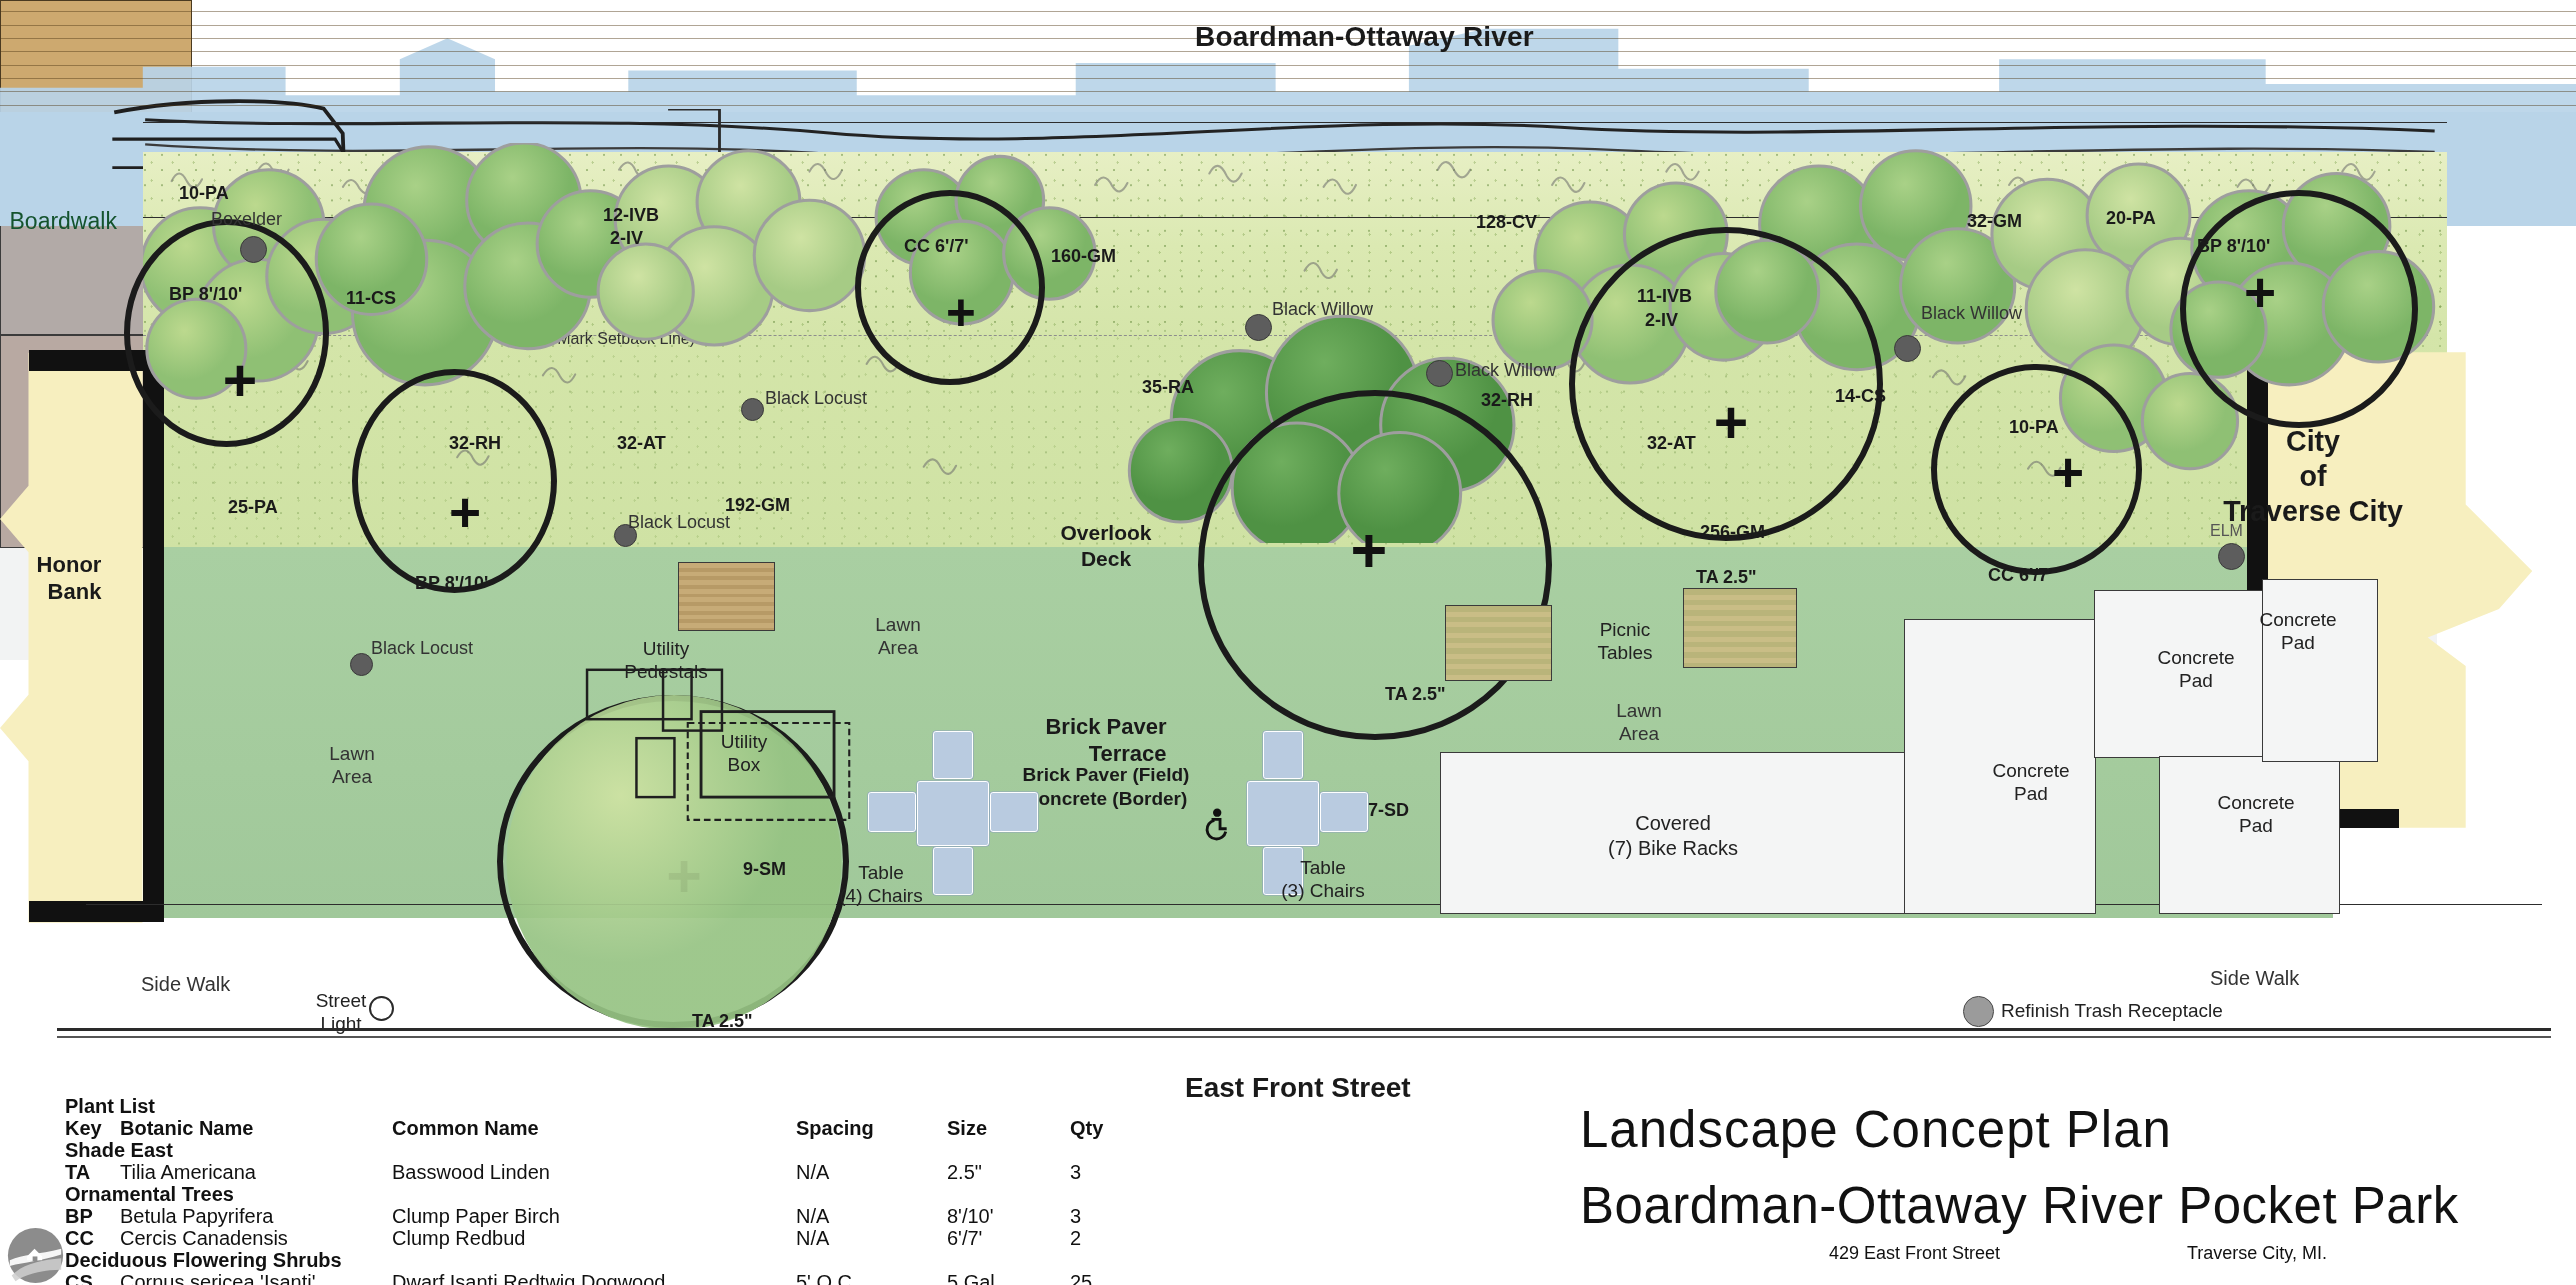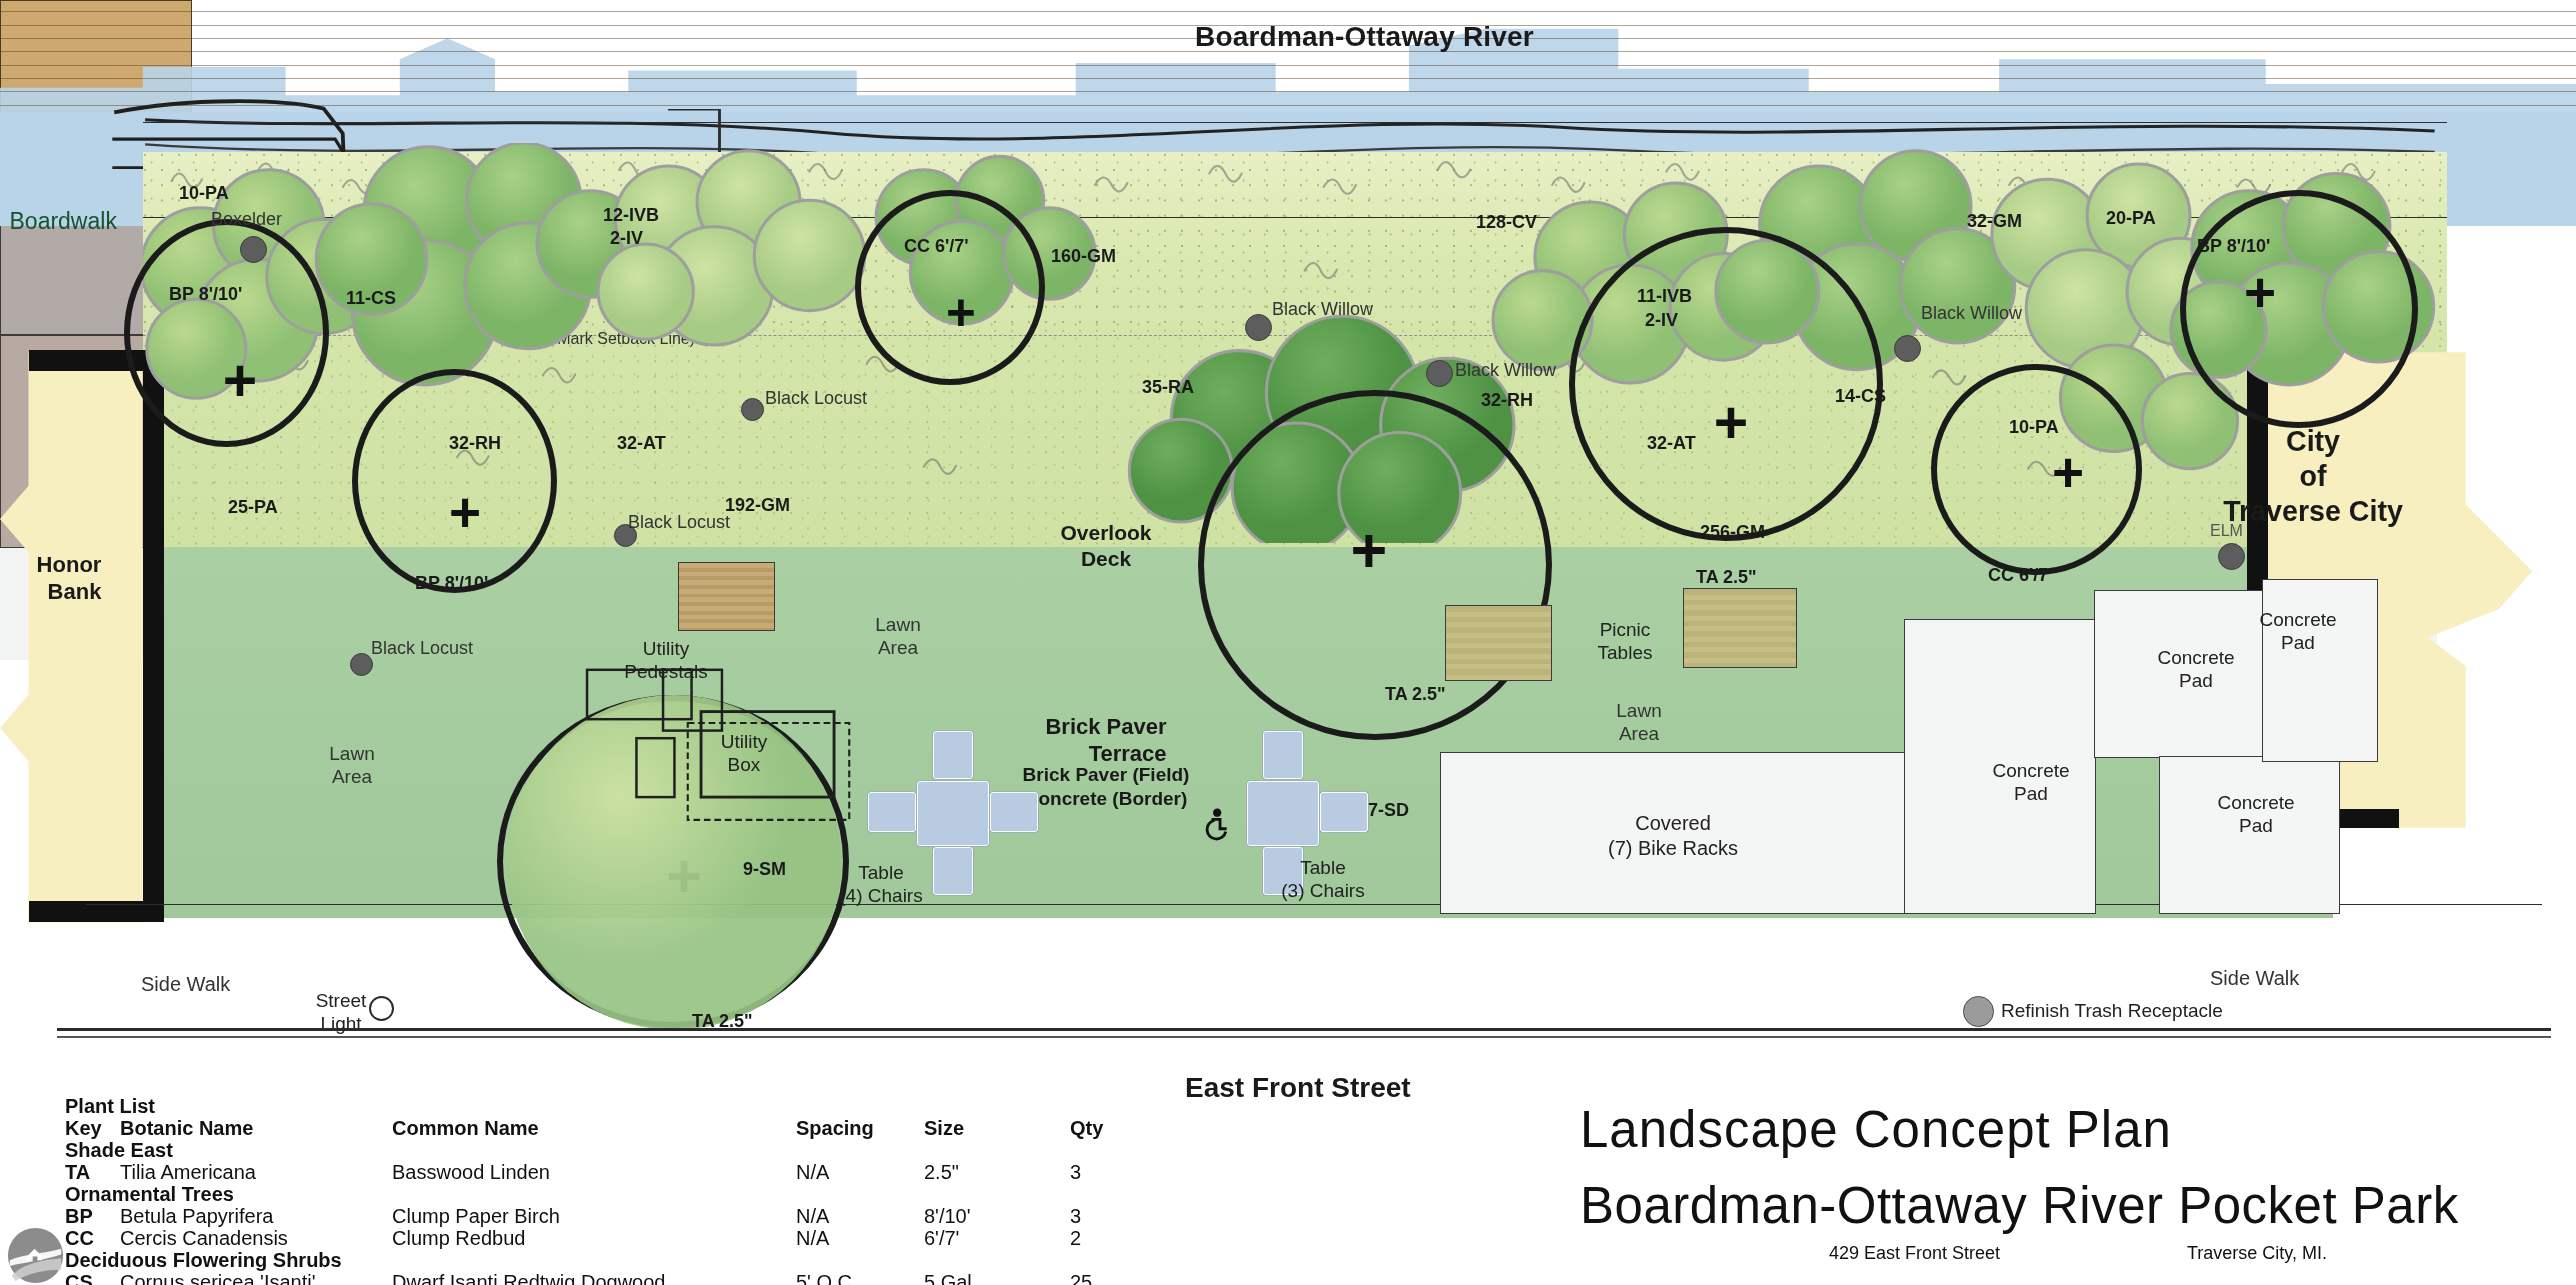--- a/index.html
+++ b/index.html
@@ -71,21 +71,21 @@
                text-align:right;transform:translateX(-50%);}
   #boardwalk-label{left:9.5px;top:208px;font-size:23px;color:#14532d;}
 
   
   #plantlist{position:absolute;left:65px;top:1095px;width:1123px;font-size:20px;}
   #plantlist .row{position:relative;height:22px;}
   #plantlist .c-key{position:absolute;left:0;width:48px;}
   #plantlist .c-bot{position:absolute;left:55px;}
   #plantlist .c-com{position:absolute;left:327px;}
   #plantlist .c-spa{position:absolute;left:731px;}
-  #plantlist .c-siz{position:absolute;left:859px;}
+  #plantlist .c-siz{position:absolute;left:882px;}
   #plantlist .c-qty{position:absolute;left:1005px;}
   #plantlist .hdr,#plantlist .grp,#plantlist .c-key{font-weight:bold;}
   #plantlist .title{font-weight:bold;}
 
   
   #tb{position:absolute;left:1580px;top:1100px;}
   #tb .t1{font-size:51px;letter-spacing:1px;font-weight:300;}
   #tb .t2{font-size:51px;letter-spacing:0.5px;font-weight:300;margin-top:17px;}
   #tb .addr{position:relative;margin-top:7.6px;height:21px;font-size:18px;font-weight:normal;}
   #tb .addr .a1{position:absolute;left:249px;}

